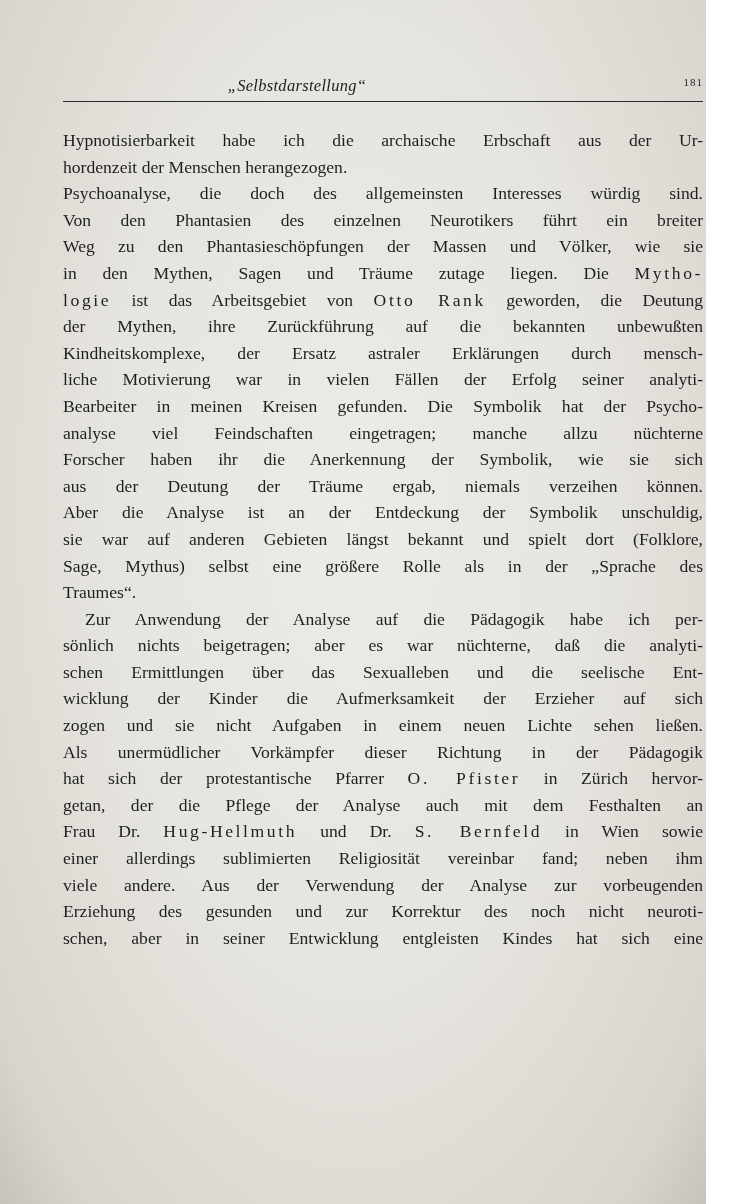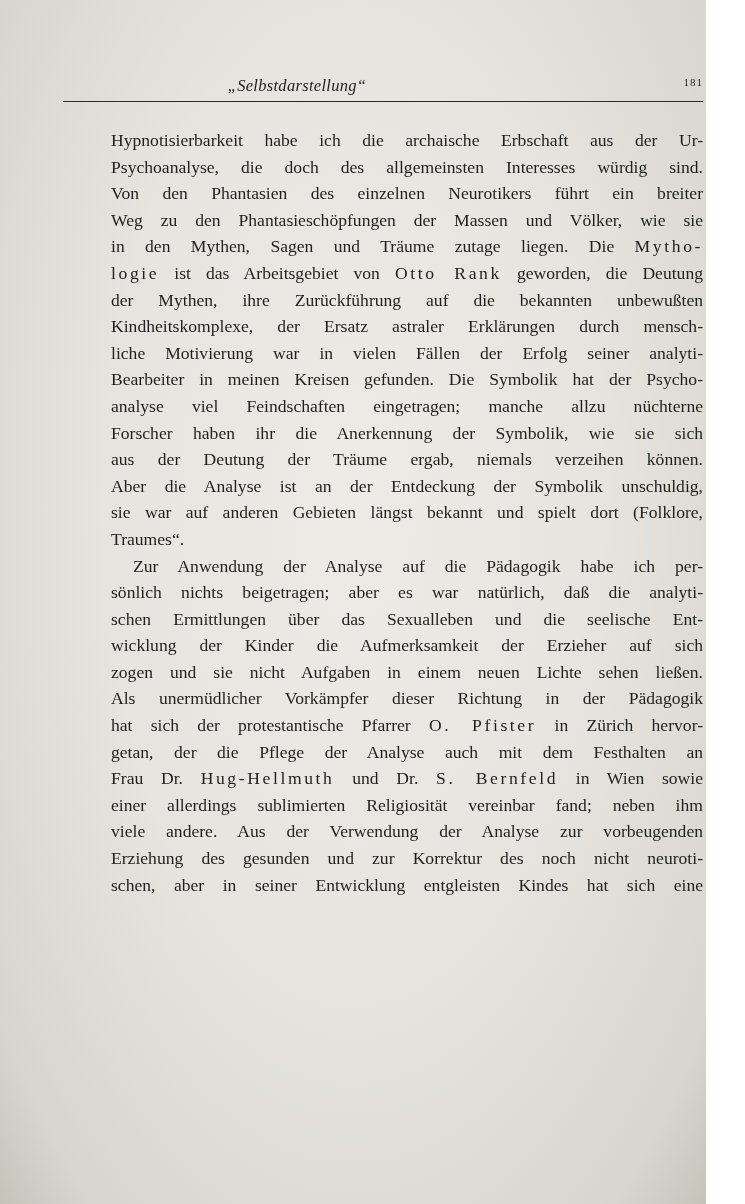--- a/index.html
+++ b/index.html
@@ -44,21 +44,20 @@
     position: absolute;
     top: 127px;
     left: 63px;
     width: 640px;
     font-size: 17.6px;
     line-height: 26.6px;
   }
   .line {
     text-align: justify;
     text-align-last: justify;
-    margin-left: 48px;
     -moz-text-align-last: justify;
   }
   .line.para-end {
     text-align-last: left;
     -moz-text-align-last: left;
   }
   .line.indent {
     text-indent: 22px;
   }
   .spaced {
@@ -68,37 +67,39 @@
 </head>
 <body>
 
 <div class="scan-page">
   <div class="header">
     <span class="running-title">„Selbstdarstellung“</span>
     <span class="page-number">181</span>
   </div>
   <div class="page-body">
       <div class="line"><span>Hypnotisierbarkeit habe ich die archaische Erbschaft aus der Ur-</span></div>
+      <div class="line para-end"><span>hordenzeit der Menschen herangezogen.</span></div>
       <div class="line"><span>Psychoanalyse, die doch des allgemeinsten Interesses würdig sind.</span></div>
       <div class="line"><span>Von den Phantasien des einzelnen Neurotikers führt ein breiter</span></div>
       <div class="line"><span>Weg zu den Phantasieschöpfungen der Massen und Völker, wie sie</span></div>
       <div class="line"><span>in den Mythen, Sagen und Träume zutage liegen. Die </span><span class="spaced">Mytho-</span></div>
       <div class="line"><span class="spaced">logie</span><span> ist das Arbeitsgebiet von </span><span class="spaced">Otto Rank</span><span> geworden, die Deutung</span></div>
       <div class="line"><span>der Mythen, ihre Zurückführung auf die bekannten unbewußten</span></div>
       <div class="line"><span>Kindheitskomplexe, der Ersatz astraler Erklärungen durch mensch-</span></div>
       <div class="line"><span>liche Motivierung war in vielen Fällen der Erfolg seiner analyti-</span></div>
       <div class="line"><span>Bearbeiter in meinen Kreisen gefunden. Die Symbolik hat der Psycho-</span></div>
       <div class="line"><span>analyse viel Feindschaften eingetragen; manche allzu nüchterne</span></div>
       <div class="line"><span>Forscher haben ihr die Anerkennung der Symbolik, wie sie sich</span></div>
       <div class="line"><span>aus der Deutung der Träume ergab, niemals verzeihen können.</span></div>
       <div class="line"><span>Aber die Analyse ist an der Entdeckung der Symbolik unschuldig,</span></div>
       <div class="line"><span>sie war auf anderen Gebieten längst bekannt und spielt dort (Folklore,</span></div>
+      <div class="line"><span>Sage, Mythus) selbst eine größere Rolle als in der „Sprache des</span></div>
       <div class="line para-end"><span>Traumes“.</span></div>
       <div class="line indent"><span>Zur Anwendung der Analyse auf die Pädagogik habe ich per-</span></div>
-      <div class="line"><span>sönlich nichts beigetragen; aber es war natürlich, daß die analyti-</span></div>
+      <div class="line"><span>sönlich nichts beigetragen; aber es war nüchterne, daß die analyti-</span></div>
       <div class="line"><span>schen Ermittlungen über das Sexualleben und die seelische Ent-</span></div>
       <div class="line"><span>wicklung der Kinder die Aufmerksamkeit der Erzieher auf sich</span></div>
       <div class="line"><span>zogen und sie nicht Aufgaben in einem neuen Lichte sehen ließen.</span></div>
       <div class="line"><span>Als unermüdlicher Vorkämpfer dieser Richtung in der Pädagogik</span></div>
       <div class="line"><span>hat sich der protestantische Pfarrer </span><span class="spaced">O. Pfister</span><span> in Zürich hervor-</span></div>
       <div class="line"><span>getan, der die Pflege der Analyse auch mit dem Festhalten an</span></div>
       <div class="line"><span>Frau Dr. </span><span class="spaced">Hug-Hellmuth</span><span> und Dr. </span><span class="spaced">S. Bernfeld</span><span> in Wien sowie</span></div>
       <div class="line"><span>einer allerdings sublimierten Religiosität vereinbar fand; neben ihm</span></div>
       <div class="line"><span>viele andere. Aus der Verwendung der Analyse zur vorbeugenden</span></div>
       <div class="line"><span>Erziehung des gesunden und zur Korrektur des noch nicht neuroti-</span></div>

